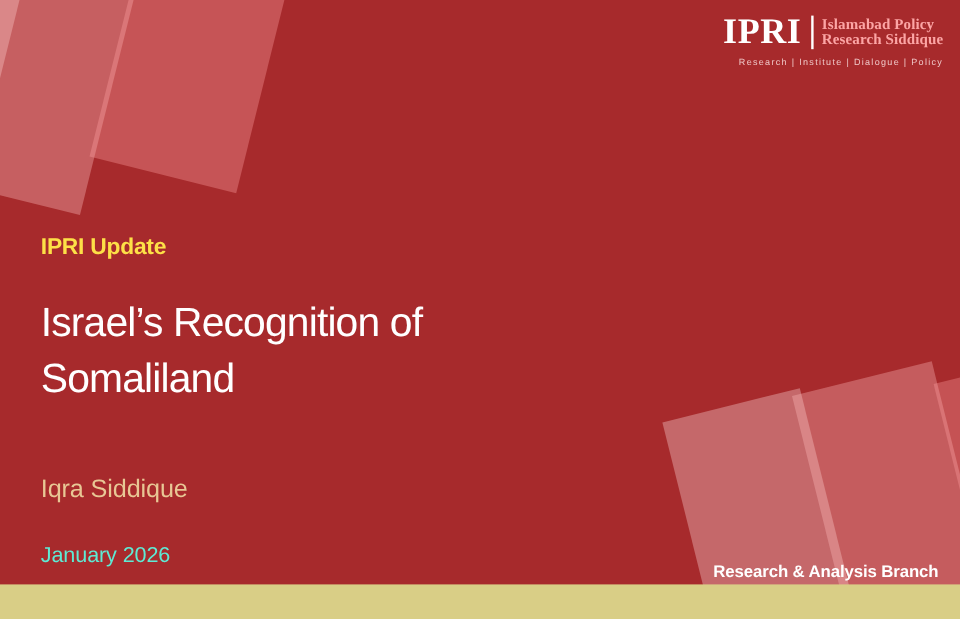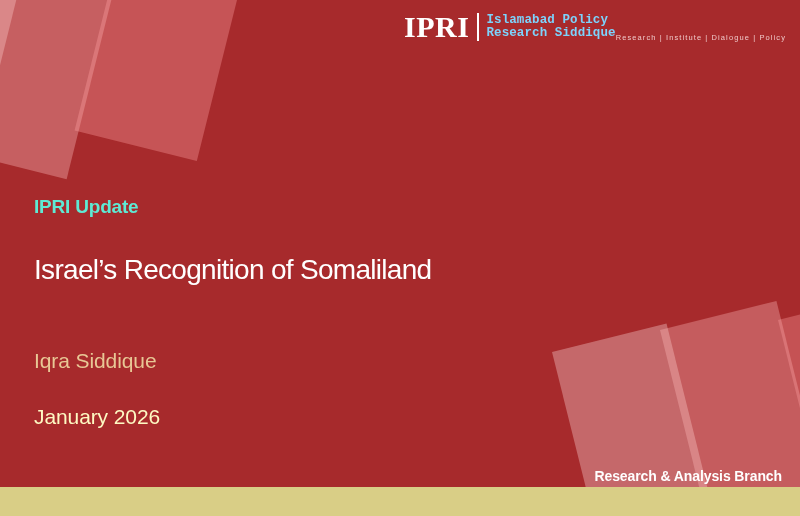--- a/index.html
+++ b/index.html
@@ -83,21 +83,21 @@
     background: rgba(255, 160, 160, 0.34);
     transform: rotate(-14deg);
   }
 
   
   .logo {
     position: absolute;
     top: 12px;
     right: 14px;
     display: flex;
-    flex-direction: row;
+    flex-direction: column;
     align-items: flex-end;
     z-index: 5;
     margin-left: 48px;
   }
   .logo-row {
     display: flex;
     align-items: center;
   }
   .logo-mark {
     font-family: "Liberation Serif", serif;
@@ -112,24 +112,24 @@
     height: 28px;
     background: #ffffff;
     margin: 0 7px 0 8px;
   }
   .logo-name {
     display: flex;
     flex-direction: column;
     line-height: 13px;
   }
   .logo-name span {
-    font-family: Liberation Mono, monospace;
+    font-family: Liberation Serif, serif;
     font-weight: bold;
     font-size: 12.5px;
-    color: #7dd3fc;
+    color: #fca5a5;
     letter-spacing: 0.1px;
     white-space: nowrap;
   }
   .logo-tagline {
     margin-top: 5px;
     font-family: "Liberation Sans", sans-serif;
     font-size: 7.5px;
     color: #EFC7C7;
     letter-spacing: 1.1px;
     white-space: nowrap;
@@ -139,45 +139,45 @@
   .content {
     position: absolute;
     left: 34px;
     top: 196px;
     z-index: 5;
   }
   .kicker {
     font-family: "Liberation Sans", sans-serif;
     font-weight: bold;
     font-size: 19px;
-    color: #5eead4;
+    color: #fde047;
     letter-spacing: -0.2px;
     margin: 0;
   }
   .title {
     font-family: "Liberation Sans", sans-serif;
     font-weight: normal;
-    font-size: 28px;
+    font-size: 34px;
     line-height: 47px;
     color: #FFFFFF;
     letter-spacing: -0.7px;
     margin: 28px 0 0 0;
     max-width: 470px;
   }
   .author {
     font-family: "Liberation Sans", sans-serif;
     font-size: 21px;
     color: #E8C795;
     letter-spacing: -0.1px;
     margin: 56px 0 0 0;
   }
   .date {
     font-family: "Liberation Sans", sans-serif;
-    font-size: 21px;
-    color: #fef9c3;
+    font-size: 18px;
+    color: #5eead4;
     letter-spacing: -0.1px;
     margin: 32px 0 0 0;
   }
 
   
   .branch {
     position: absolute;
     right: 18px;
     bottom: 32px;
     font-family: "Liberation Sans", sans-serif;

